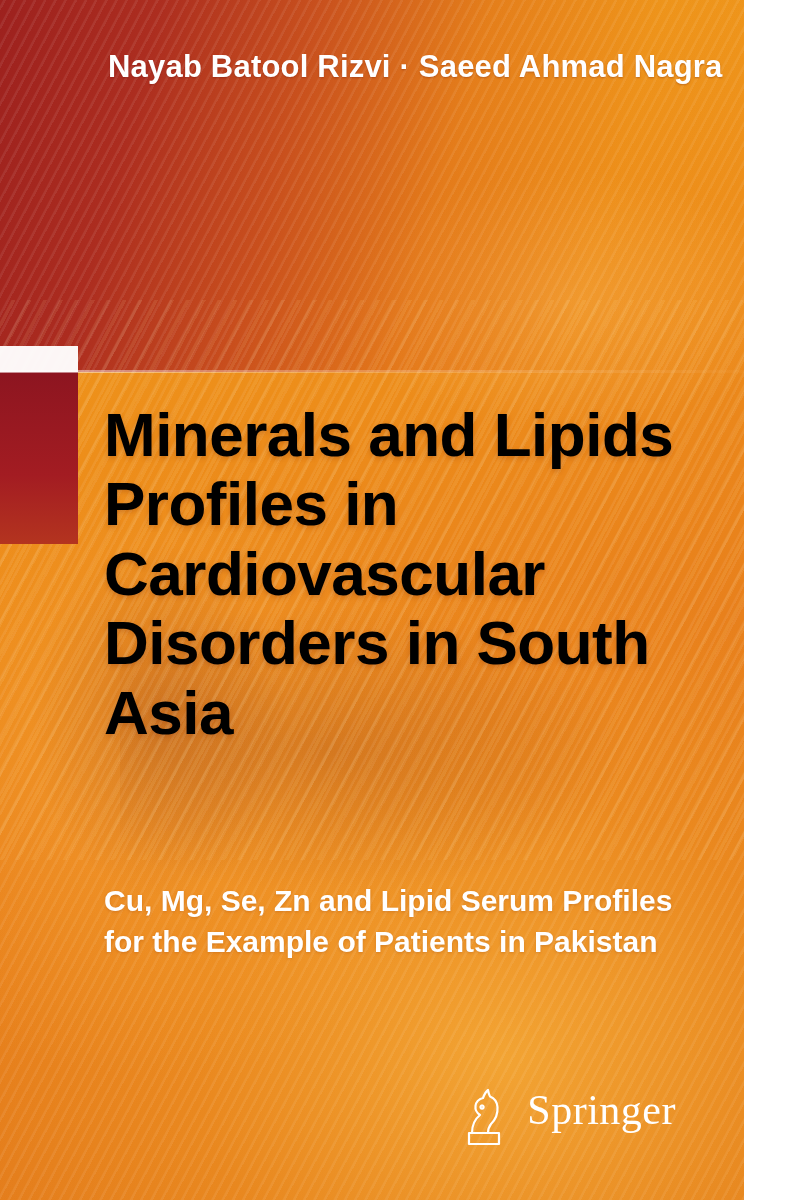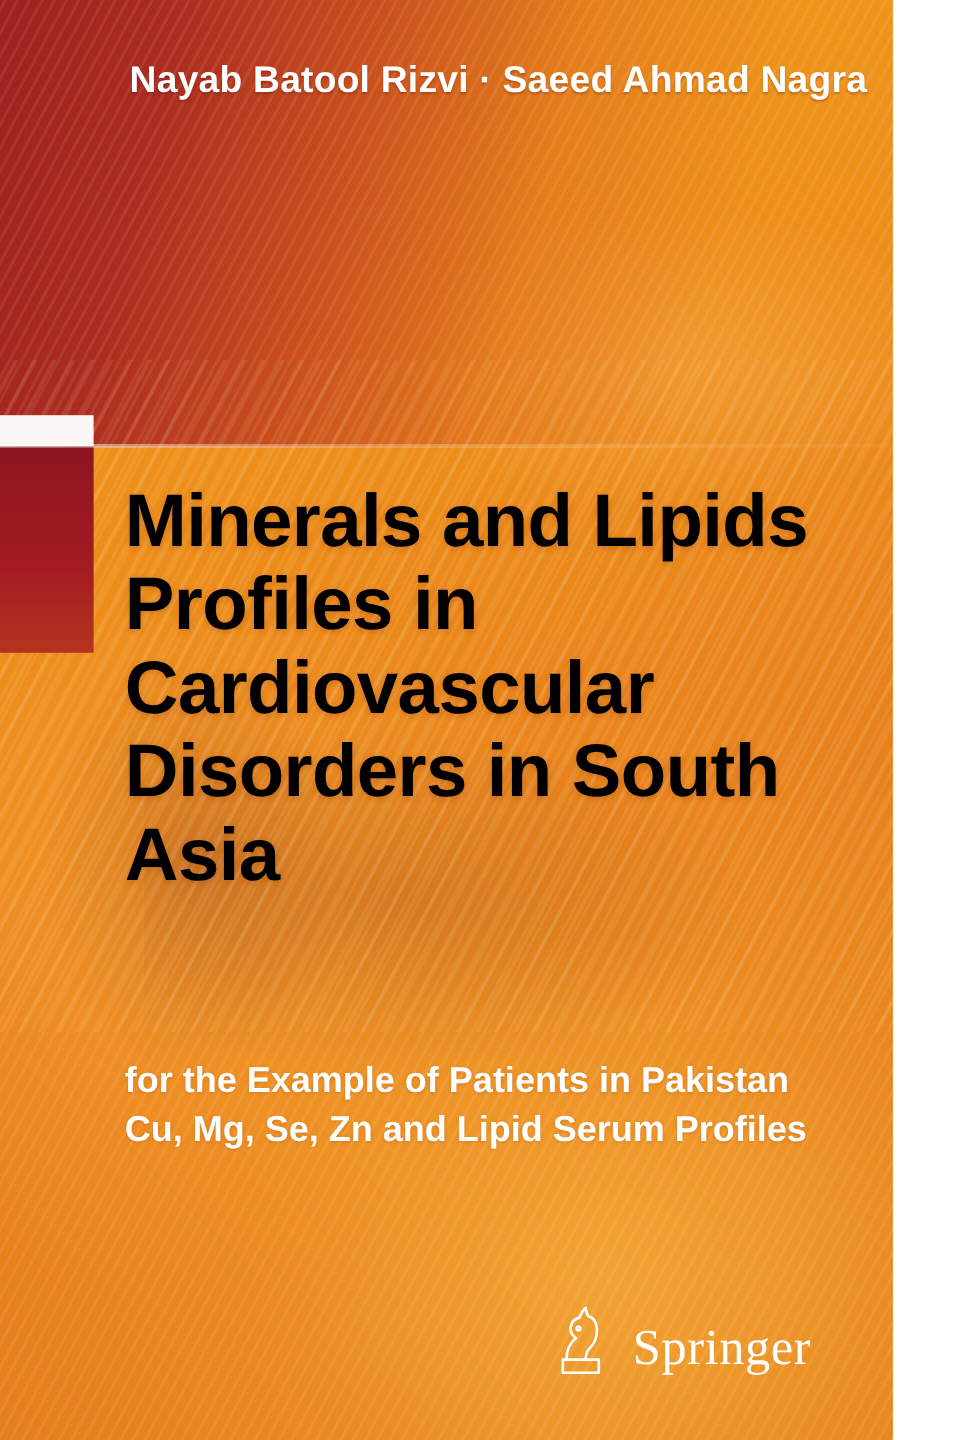--- a/index.html
+++ b/index.html
@@ -151,21 +151,21 @@
     line-height: 1.38;
     text-shadow: 0 1px 3px rgba(120,40,10,0.22);
   }
 
   
   .logo {
     position: absolute;
     right: 68px;
     bottom: 52px;
     display: flex;
-    align-items: flex-end;
+    align-items: flex-start;
     gap: 14px;
   }
   .logo-mark {
     width: 58px;
     height: 62px;
     display: block;
   }
   .logo-word {
     color: #ffffff;
     font-size: 42px;
@@ -190,22 +190,22 @@
   <div class="bg-hatch2"></div>
   <div class="gutter-strip"></div>
   <div class="bg-red-block"></div>
   <div class="band-line"></div>
 
   <div class="authors">Nayab Batool Rizvi · Saeed Ahmad Nagra</div>
 
   <div class="title">Minerals and Lipids Profiles in Cardiovascular Disorders in South Asia</div>
 
   <div class="subtitle">
+    <div>Cu, Mg, Se, Zn and Lipid Serum Profiles</div>
     <div>for the Example of Patients in Pakistan</div>
-    <div>Cu, Mg, Se, Zn and Lipid Serum Profiles</div>
   </div>
 
   <div class="logo">
     <svg class="logo-mark" viewBox="0 0 58 62" aria-hidden="true">
       <g fill="none" stroke="#ffffff" stroke-width="2.2" stroke-linejoin="round" stroke-linecap="round">
         <path d="M14 58 L14 47 L44 47 L44 58 Z"></path>
         <path d="M17 47 C17 38 20 33 25 29 C22 27 20 24 20.5 20 C21 16 24 13 28 12 C29.5 8 31 5.5 33 4 C33.5 7 34 9 35 10.5 C39 12 42 16 42.5 21 C43 28 40 34 36 38 C34 40.5 33 43.5 33 47"></path>
         <path d="M27 19.5 a1.6 1.6 0 1 0 0.1 0"></path>
       </g>
     </svg>

